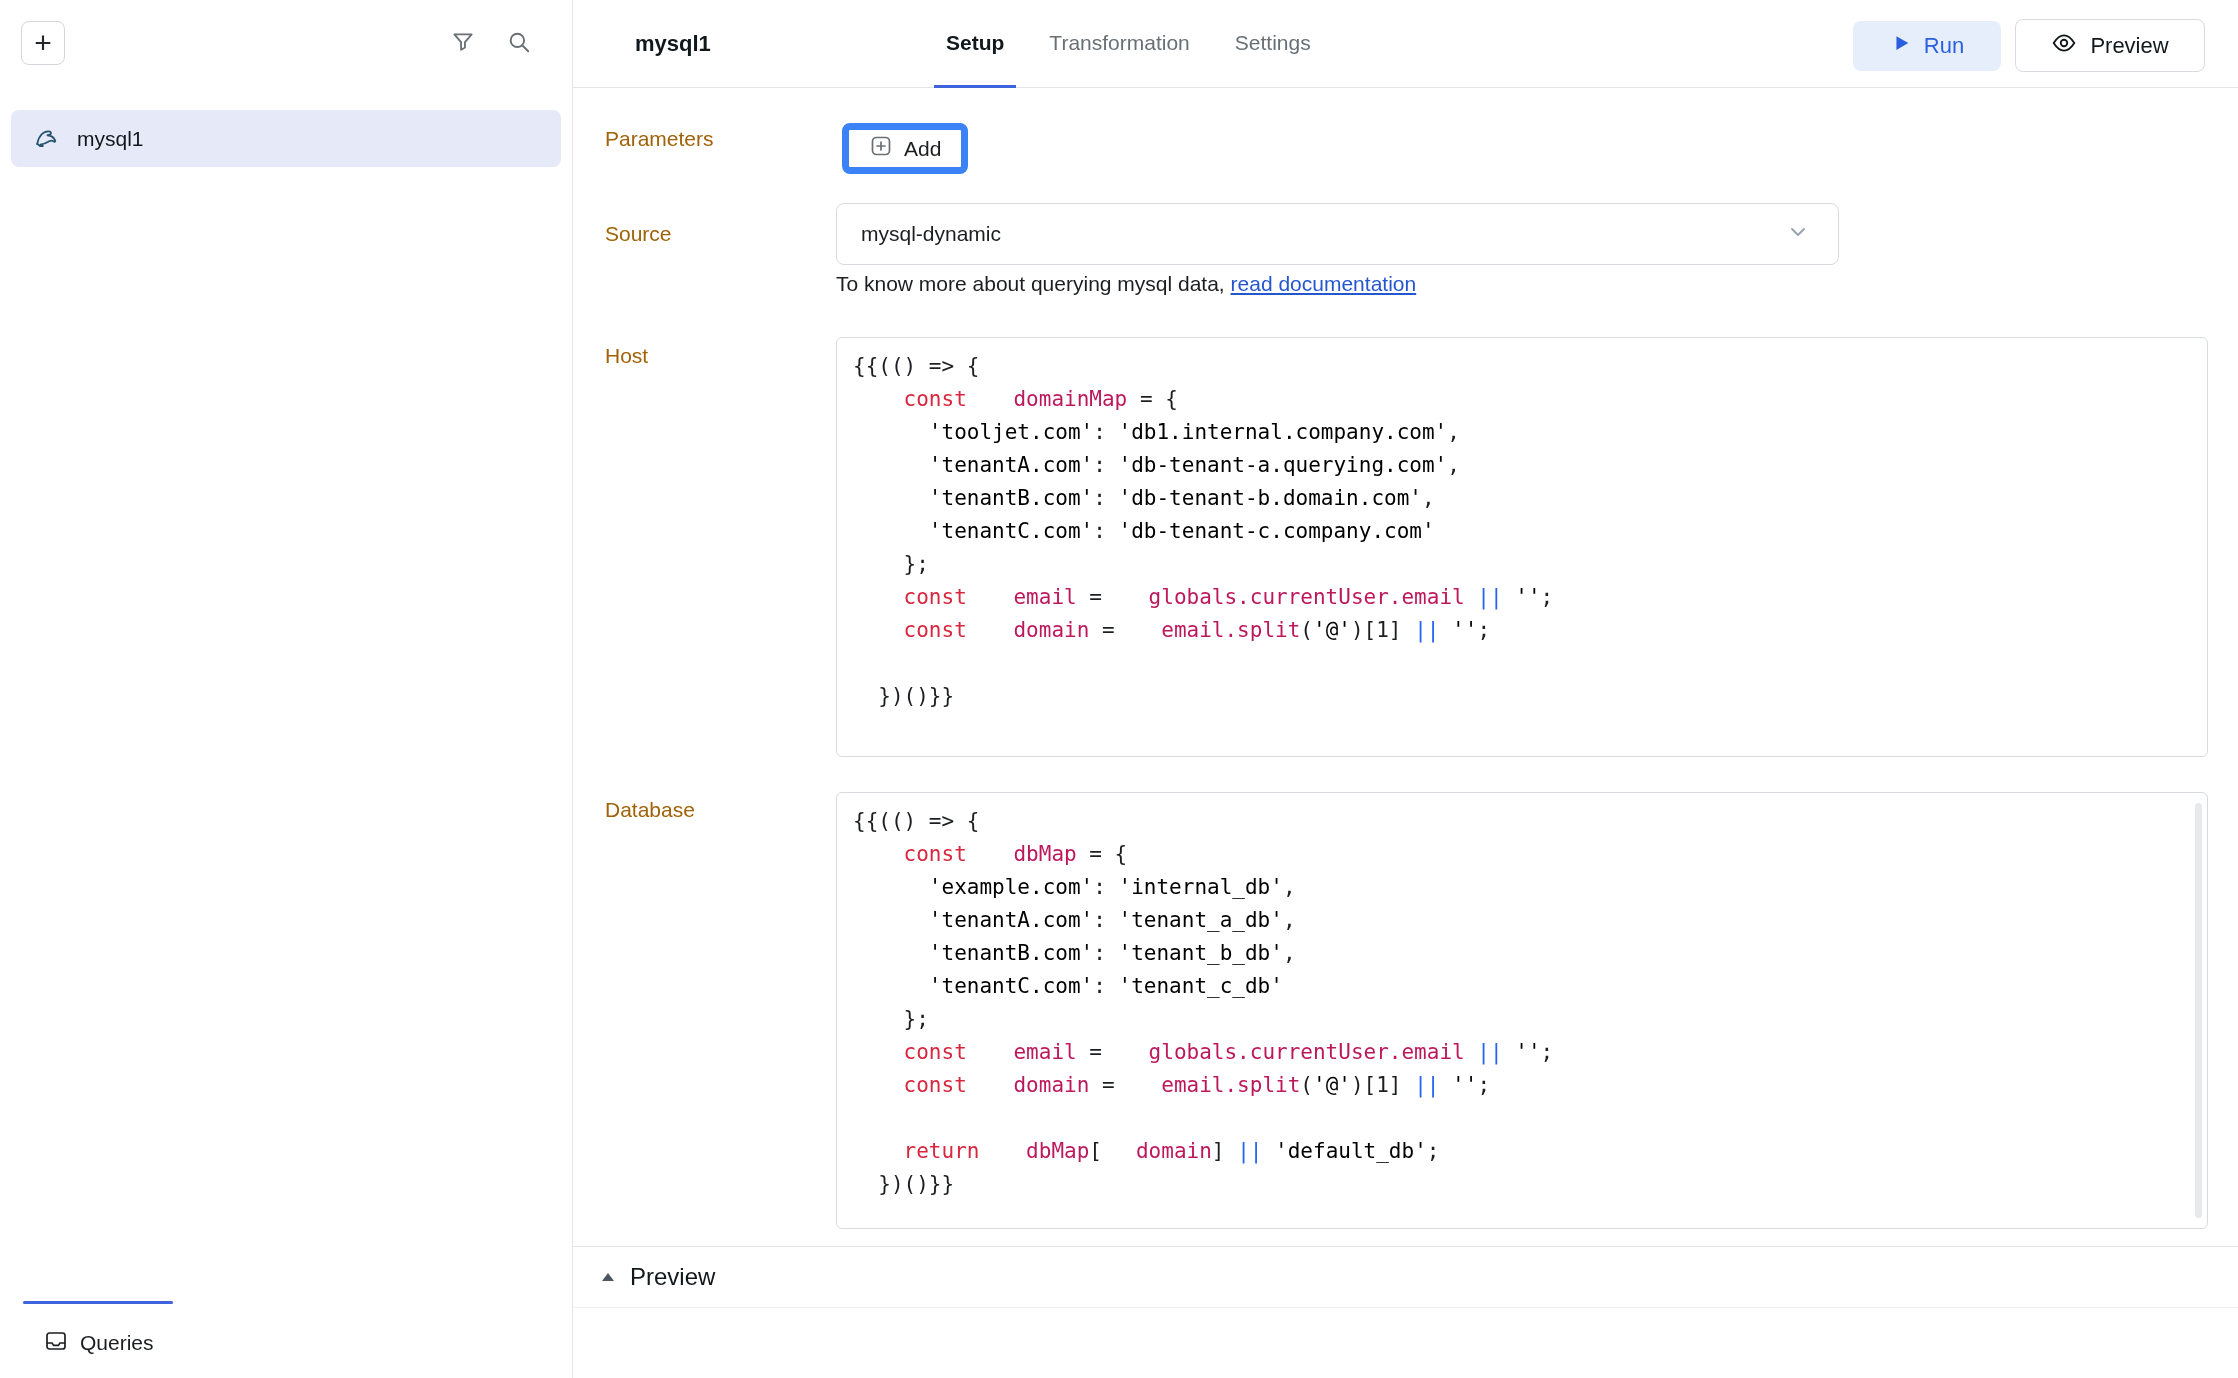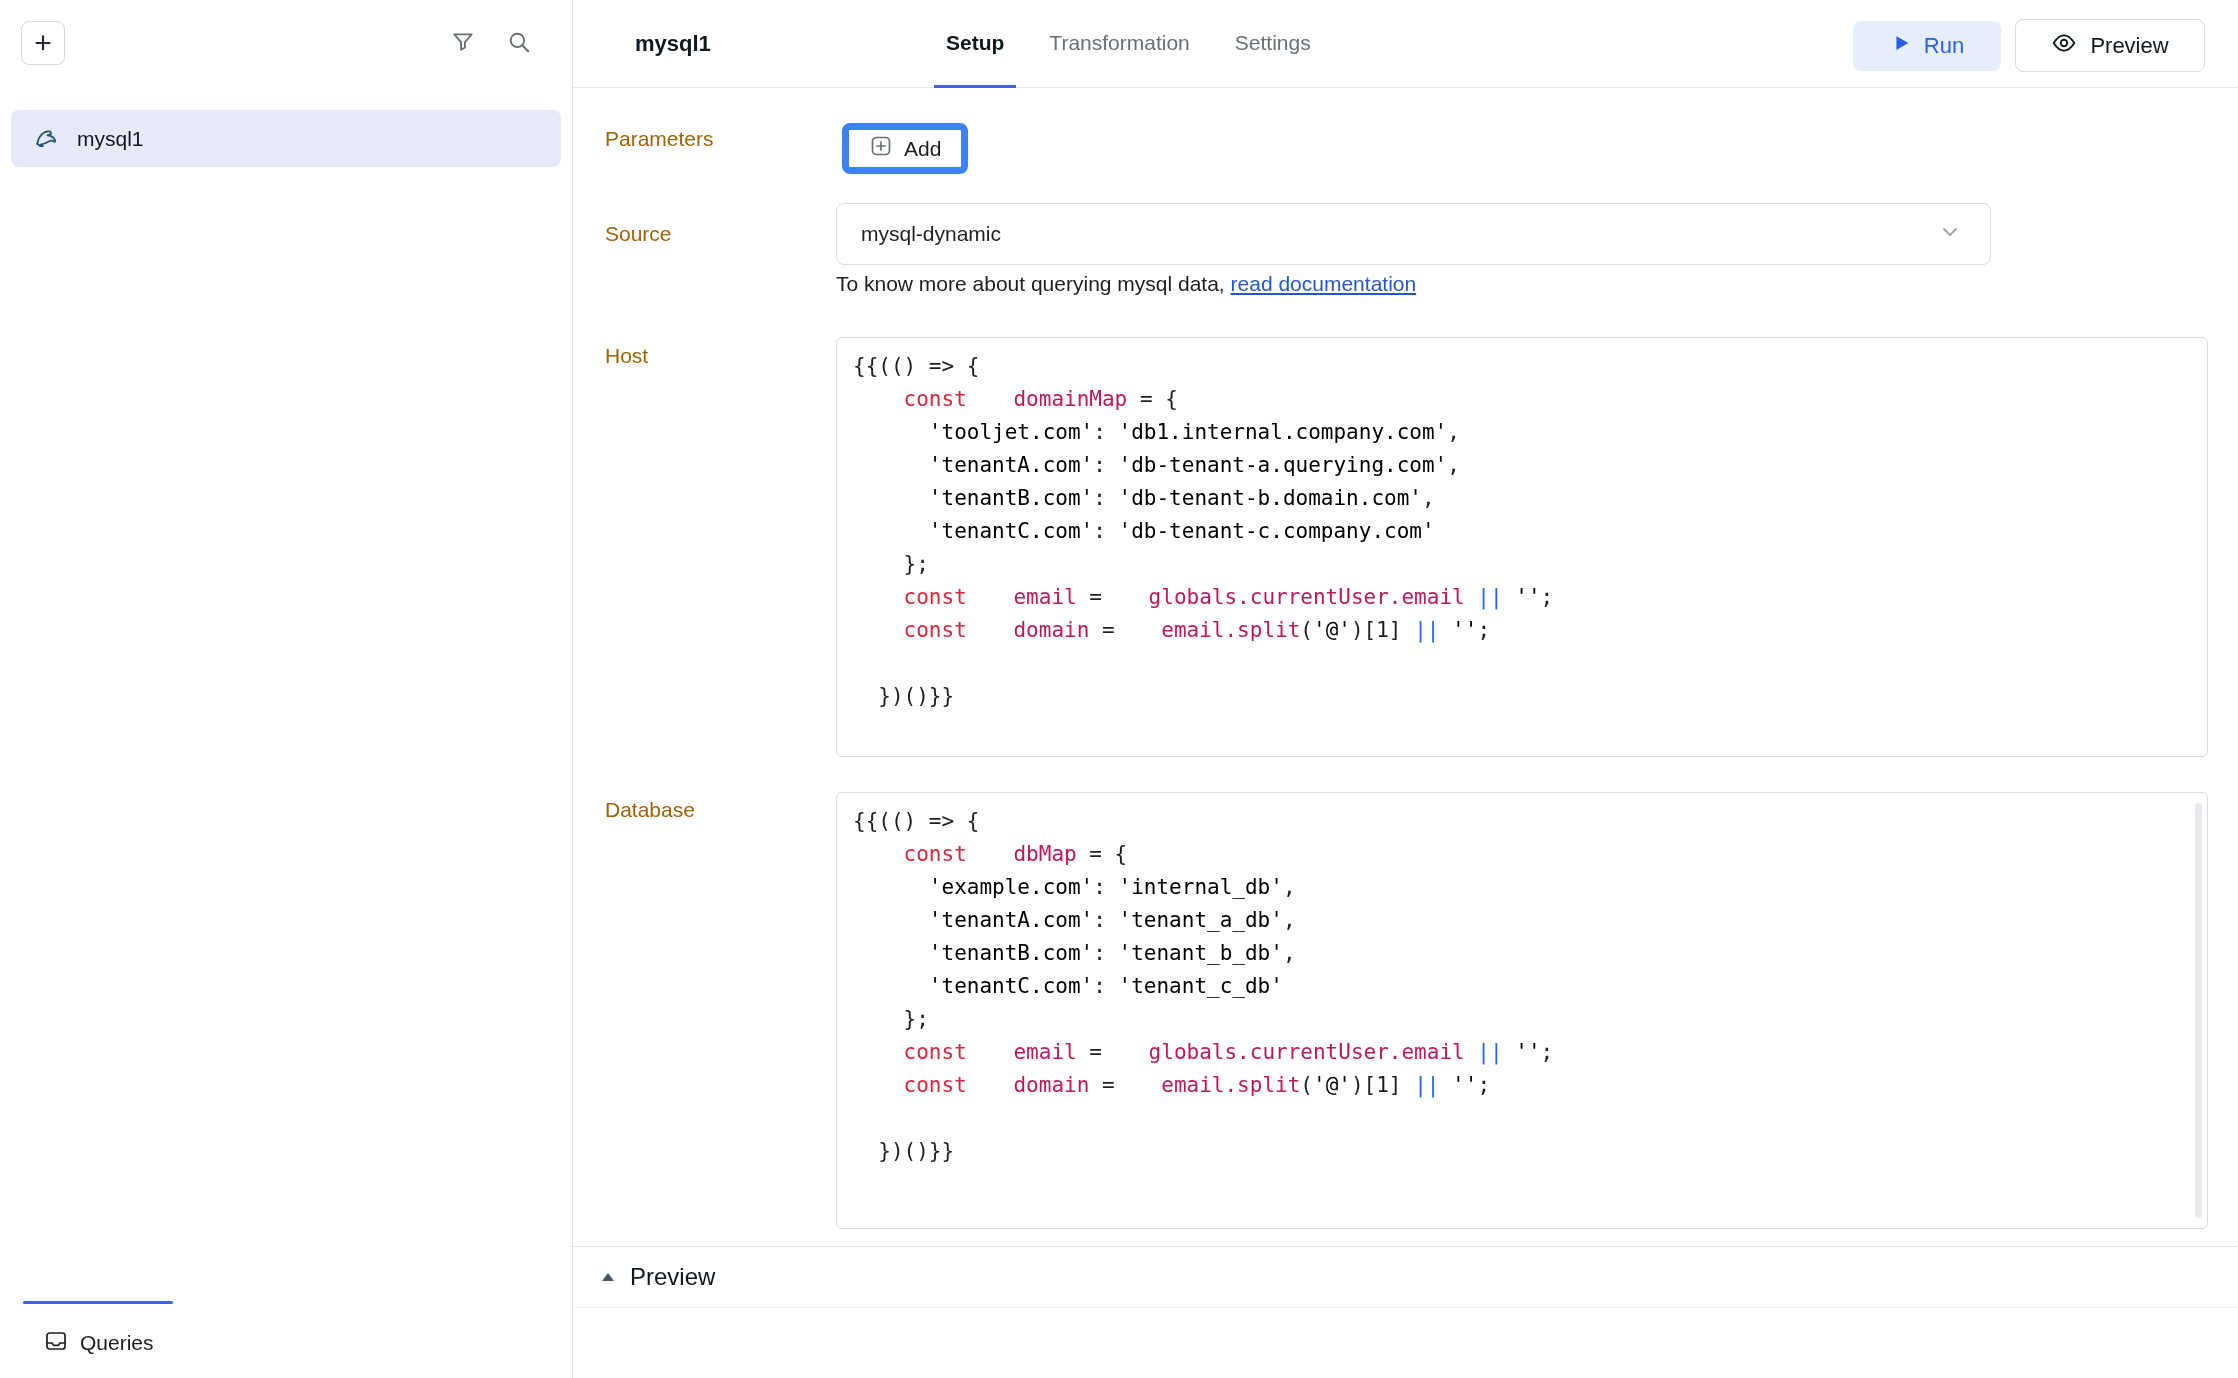--- a/index.html
+++ b/index.html
@@ -30,21 +30,21 @@
 
   
   .field-label { position:absolute; left:32px; font-size:21px; color:#a16207; }
   .lbl-parameters { top:127px; }
   .lbl-source { top:222px; }
   .lbl-host { top:344px; }
   .lbl-database { top:798px; }
 
   .add-btn { position:absolute; left:269px; top:123px; height:51px; min-width:123px; background:#fff; border:7px solid #3b82f6; border-radius:8px; display:flex; align-items:center; justify-content:center; gap:11px; font-size:21px; color:#1c1e21; cursor:pointer; padding:0 20px; }
 
-  .source-select { position:absolute; left:263px; top:203px; width:1155px; height:62px; border:1px solid #d7dbdf; border-radius:8px; background:#fff; display:flex; align-items:center; padding:0 28px 0 24px; cursor:pointer; }
+  .source-select { position:absolute; left:263px; top:203px; width:1003px; height:62px; border:1px solid #d7dbdf; border-radius:8px; background:#fff; display:flex; align-items:center; padding:0 28px 0 24px; cursor:pointer; }
   .source-select .value { font-size:21px; color:#1c1e21; flex:1; }
   .source-help { position:absolute; left:263px; top:272px; font-size:21px; color:#1c1e21; }
   .source-help a { color:#2457cf; text-decoration:underline; cursor:pointer; }
 
   .code-box { position:absolute; left:263px; width:1372px; border:1px solid #d7dbdf; border-radius:6px; background:#fff; overflow:hidden; padding:12px 16px 0 16px; cursor:text; }
   .code-box.host { top:337px; height:420px; }
   .code-box.database { top:792px; height:437px; }
   .code-line { font-family:"DejaVu Sans Mono","Liberation Mono",monospace; font-size:21px; line-height:33px; white-space:pre; color:#1c1e21; }
   .tok-k { color:#d7263d; }
   .tok-v { color:#be185d;margin-left:34px; }
@@ -177,20 +177,21 @@
     <div class="code-line"><span class="tok-p">{{(() =&gt; {</span></div>
         <div class="code-line"><span class="tok-p">    </span><span class="tok-k">const</span><span class="tok-p"> </span><span class="tok-v">dbMap</span><span class="tok-p"> = {</span></div>
         <div class="code-line"><span class="tok-p">      </span><span class="tok-s">'example.com'</span><span class="tok-p">: </span><span class="tok-s">'internal_db'</span><span class="tok-p">,</span></div>
         <div class="code-line"><span class="tok-p">      </span><span class="tok-s">'tenantA.com'</span><span class="tok-p">: </span><span class="tok-s">'tenant_a_db'</span><span class="tok-p">,</span></div>
         <div class="code-line"><span class="tok-p">      </span><span class="tok-s">'tenantB.com'</span><span class="tok-p">: </span><span class="tok-s">'tenant_b_db'</span><span class="tok-p">,</span></div>
         <div class="code-line"><span class="tok-p">      </span><span class="tok-s">'tenantC.com'</span><span class="tok-p">: </span><span class="tok-s">'tenant_c_db'</span></div>
         <div class="code-line"><span class="tok-p">    };</span></div>
         <div class="code-line"><span class="tok-p">    </span><span class="tok-k">const</span><span class="tok-p"> </span><span class="tok-v">email</span><span class="tok-p"> = </span><span class="tok-v">globals.currentUser.email</span><span class="tok-p"> </span><span class="tok-o">||</span><span class="tok-p"> </span><span class="tok-s">''</span><span class="tok-p">;</span></div>
         <div class="code-line"><span class="tok-p">    </span><span class="tok-k">const</span><span class="tok-p"> </span><span class="tok-v">domain</span><span class="tok-p"> = </span><span class="tok-v">email.split</span><span class="tok-p">(</span><span class="tok-s">'@'</span><span class="tok-p">)[1] </span><span class="tok-o">||</span><span class="tok-p"> </span><span class="tok-s">''</span><span class="tok-p">;</span></div>
         <div class="code-line">&nbsp;</div>
+        <div class="code-line"><span class="tok-p">    </span><span class="tok-k">return</span><span class="tok-p"> </span><span class="tok-v">dbMap</span><span class="tok-p">[</span><span class="tok-v">domain</span><span class="tok-p">] </span><span class="tok-o">||</span><span class="tok-p"> </span><span class="tok-s">'default_db'</span><span class="tok-p">;</span></div>
         <div class="code-line"><span class="tok-p">  })()}}</span></div>
       </div>
 
     <footer class="preview-bar">
       <span class="caret-up">
         <svg width="16" height="12" viewBox="0 0 16 12">
             <path d="M8 2l6 8H2z" fill="#4b5563"></path>
           </svg>
       </span>
       <span class="label">Preview</span>

